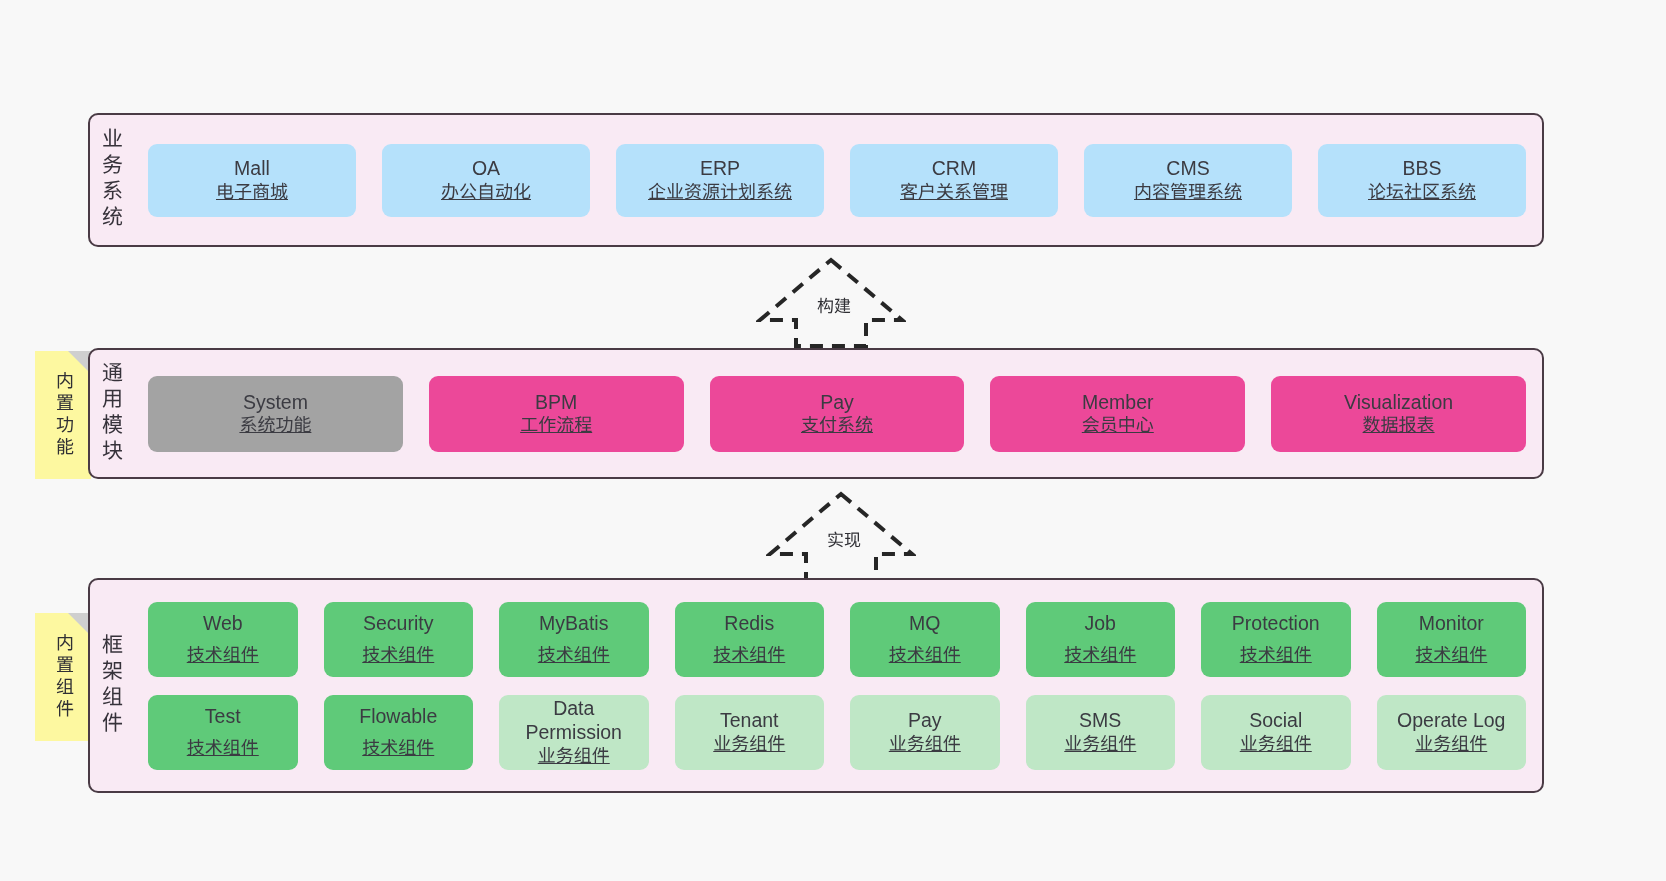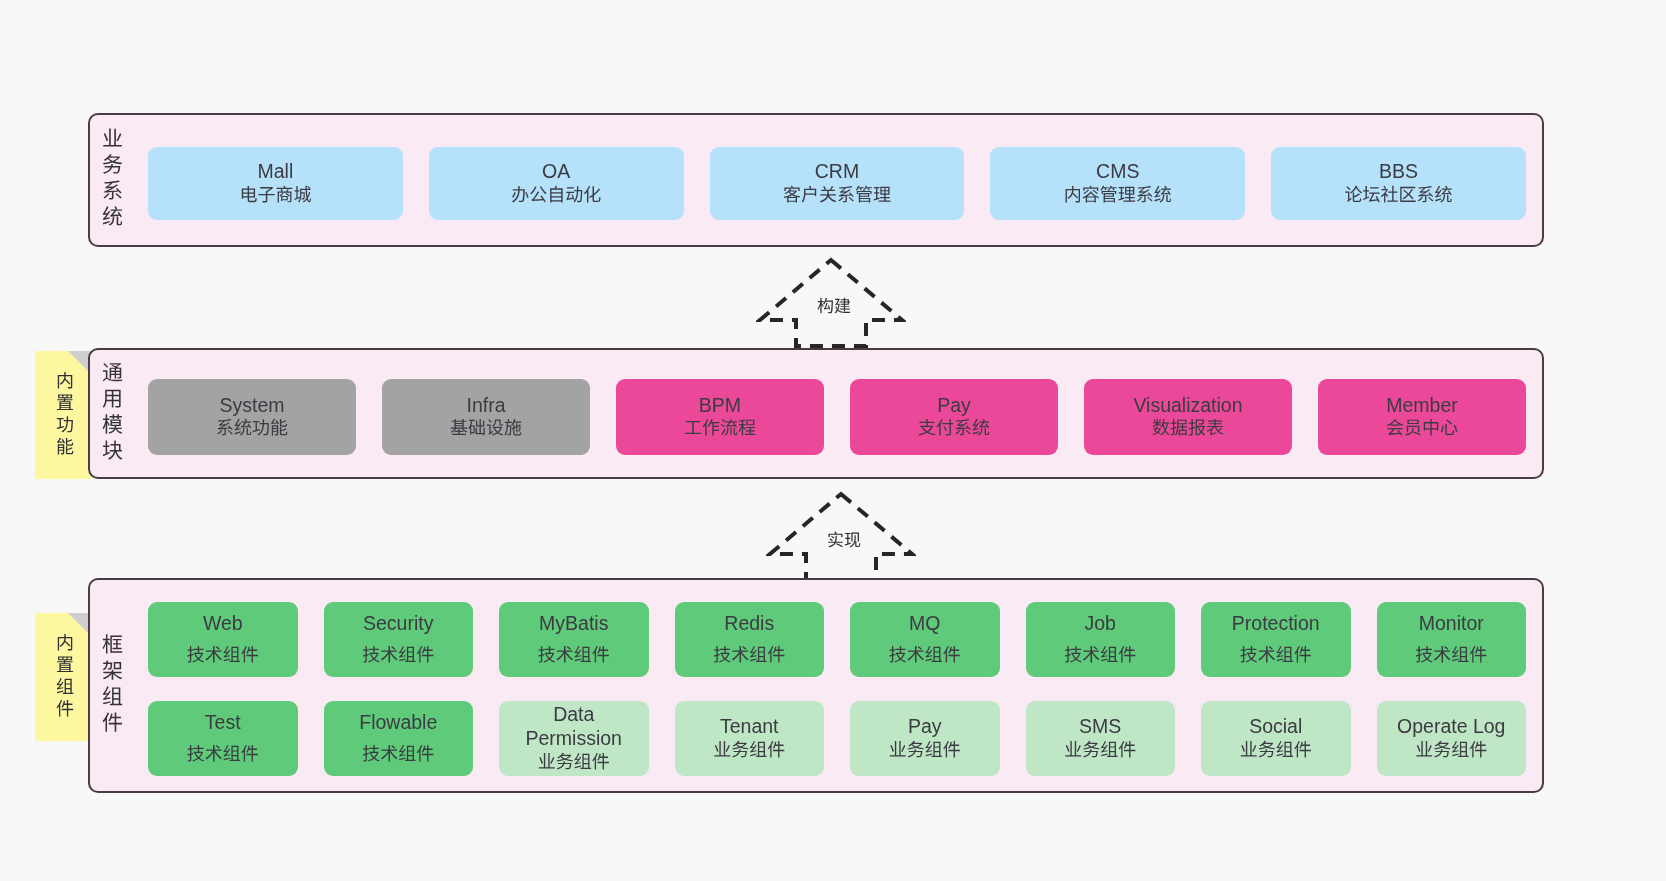--- a/index.html
+++ b/index.html
@@ -63,31 +63,31 @@
     flex: 1 1 0;
     border-radius: 9px;
     display: flex;
     flex-direction: column;
     align-items: center;
     justify-content: center;
     text-align: center;
     line-height: 1.28;
     padding: 6px 4px;
     min-width: 0;
-    margin-top: 6px;
   }
   .card .t {
     font-size: 19.5px;
     color: #3b3b42;
     white-space: nowrap;
   }
   .card .s {
     font-size: 18px;
     color: #3b3b42;
     white-space: nowrap;
+    text-decoration: underline;
   }
   .card.wrap .t { white-space: normal; }
 
   .c-blue      { background: #b5e1fb; }
   .c-red       { background: #a3a3a3; }
   .c-pink      { background: #ec4899; }
   .c-green     { background: #5fca79; gap: 8px; }
   .c-lightgreen{ background: #bfe7c6; }
 
   
@@ -160,20 +160,24 @@
       <div class="row">
         <div class="card c-blue">
           <div class="t">Mall</div>
           <div class="s">电子商城</div>
         </div>
         <div class="card c-blue">
           <div class="t">OA</div>
           <div class="s">办公自动化</div>
         </div>
         <div class="card c-blue">
+          <div class="t">ERP</div>
+          <div class="s">企业资源计划系统</div>
+        </div>
+        <div class="card c-blue">
           <div class="t">CRM</div>
           <div class="s">客户关系管理</div>
         </div>
         <div class="card c-blue">
           <div class="t">CMS</div>
           <div class="s">内容管理系统</div>
         </div>
         <div class="card c-blue">
           <div class="t">BBS</div>
           <div class="s">论坛社区系统</div>
@@ -195,39 +199,35 @@
   <div class="layer" id="layer-common">
     <div class="layer-title">
       <span>通用模块</span>
     </div>
     <div class="layer-body">
       <div class="row">
         <div class="card c-red">
           <div class="t">System</div>
           <div class="s">系统功能</div>
         </div>
-        <div class="card c-red">
-          <div class="t">Infra</div>
-          <div class="s">基础设施</div>
-        </div>
         <div class="card c-pink">
           <div class="t">BPM</div>
           <div class="s">工作流程</div>
         </div>
         <div class="card c-pink">
           <div class="t">Pay</div>
           <div class="s">支付系统</div>
         </div>
         <div class="card c-pink">
+          <div class="t">Member</div>
+          <div class="s">会员中心</div>
+        </div>
+        <div class="card c-pink">
           <div class="t">Visualization</div>
           <div class="s">数据报表</div>
-        </div>
-        <div class="card c-pink">
-          <div class="t">Member</div>
-          <div class="s">会员中心</div>
         </div>
       </div>
     </div>
   </div>
 
   <svg class="arrow" id="arrow-impl" viewBox="0 0 150 92">
     <path d="M 75 4 L 146 64 L 110 64 L 110 90 L 40 90 L 40 64 L 4 64 Z" fill="none" stroke="#262626" stroke-width="4" stroke-dasharray="13,9" stroke-linejoin="miter"></path>
   </svg>
   <div class="arrow-label" id="label-impl">实现</div>
 

